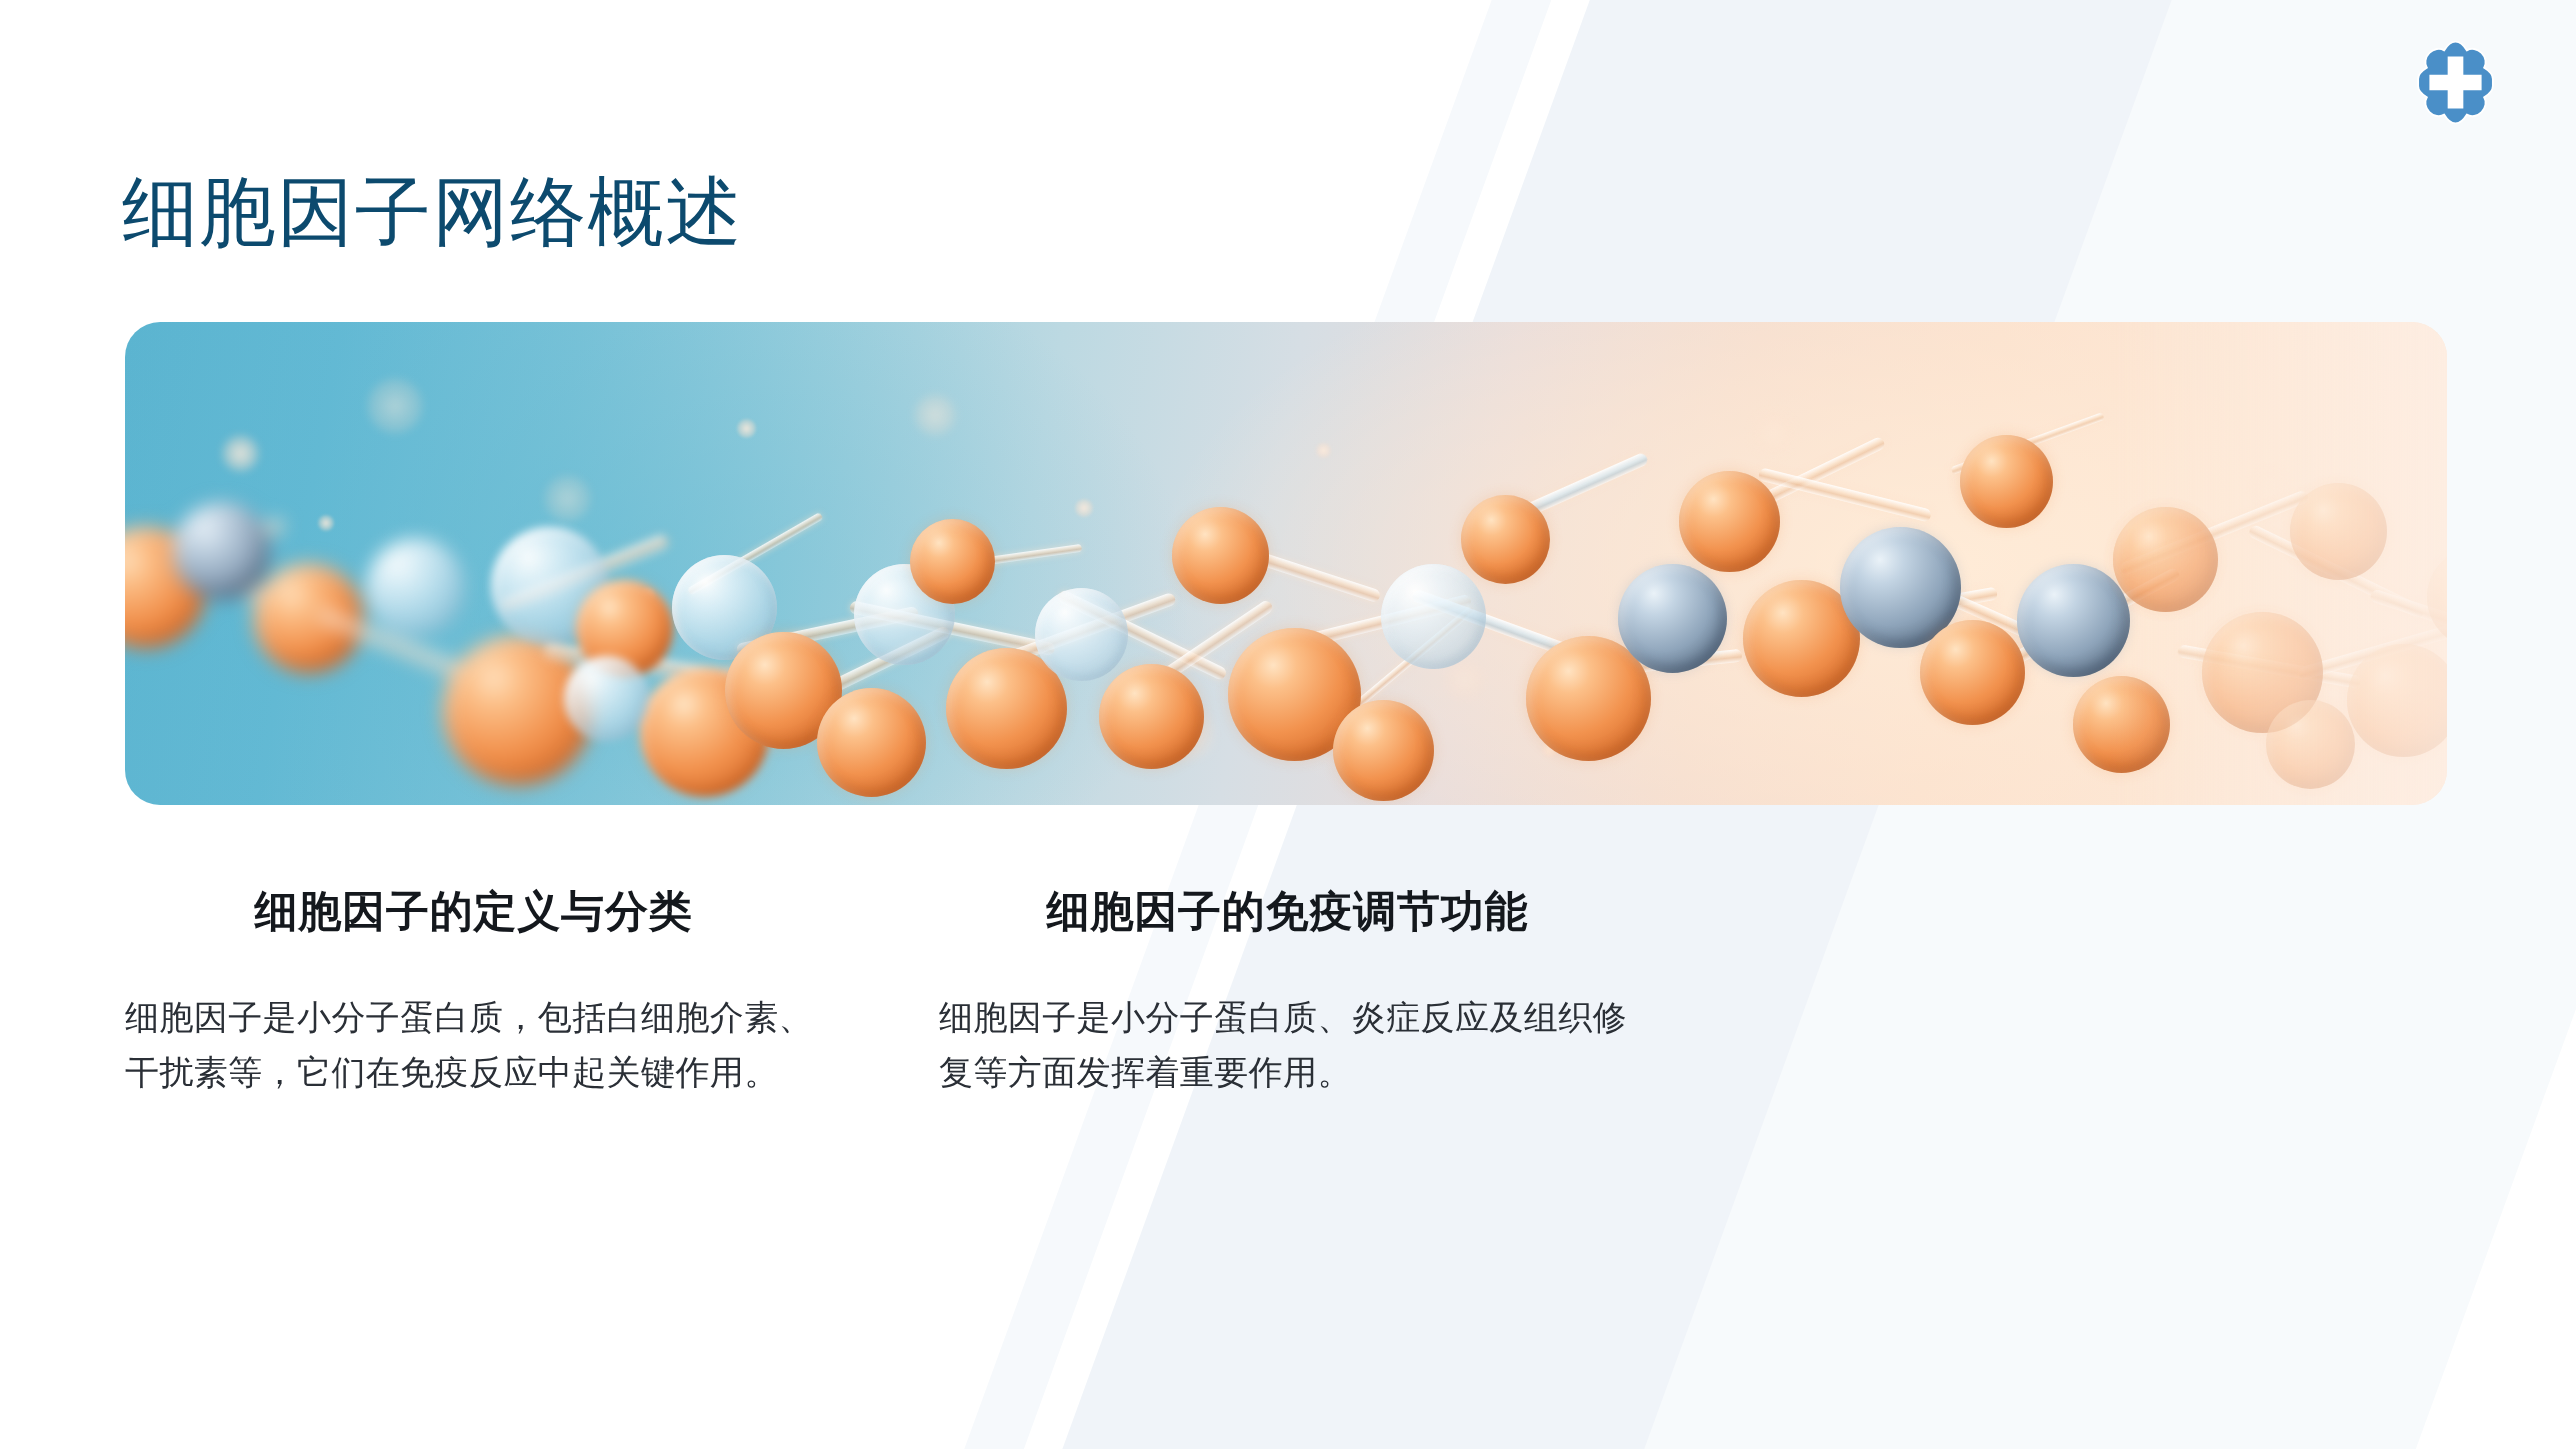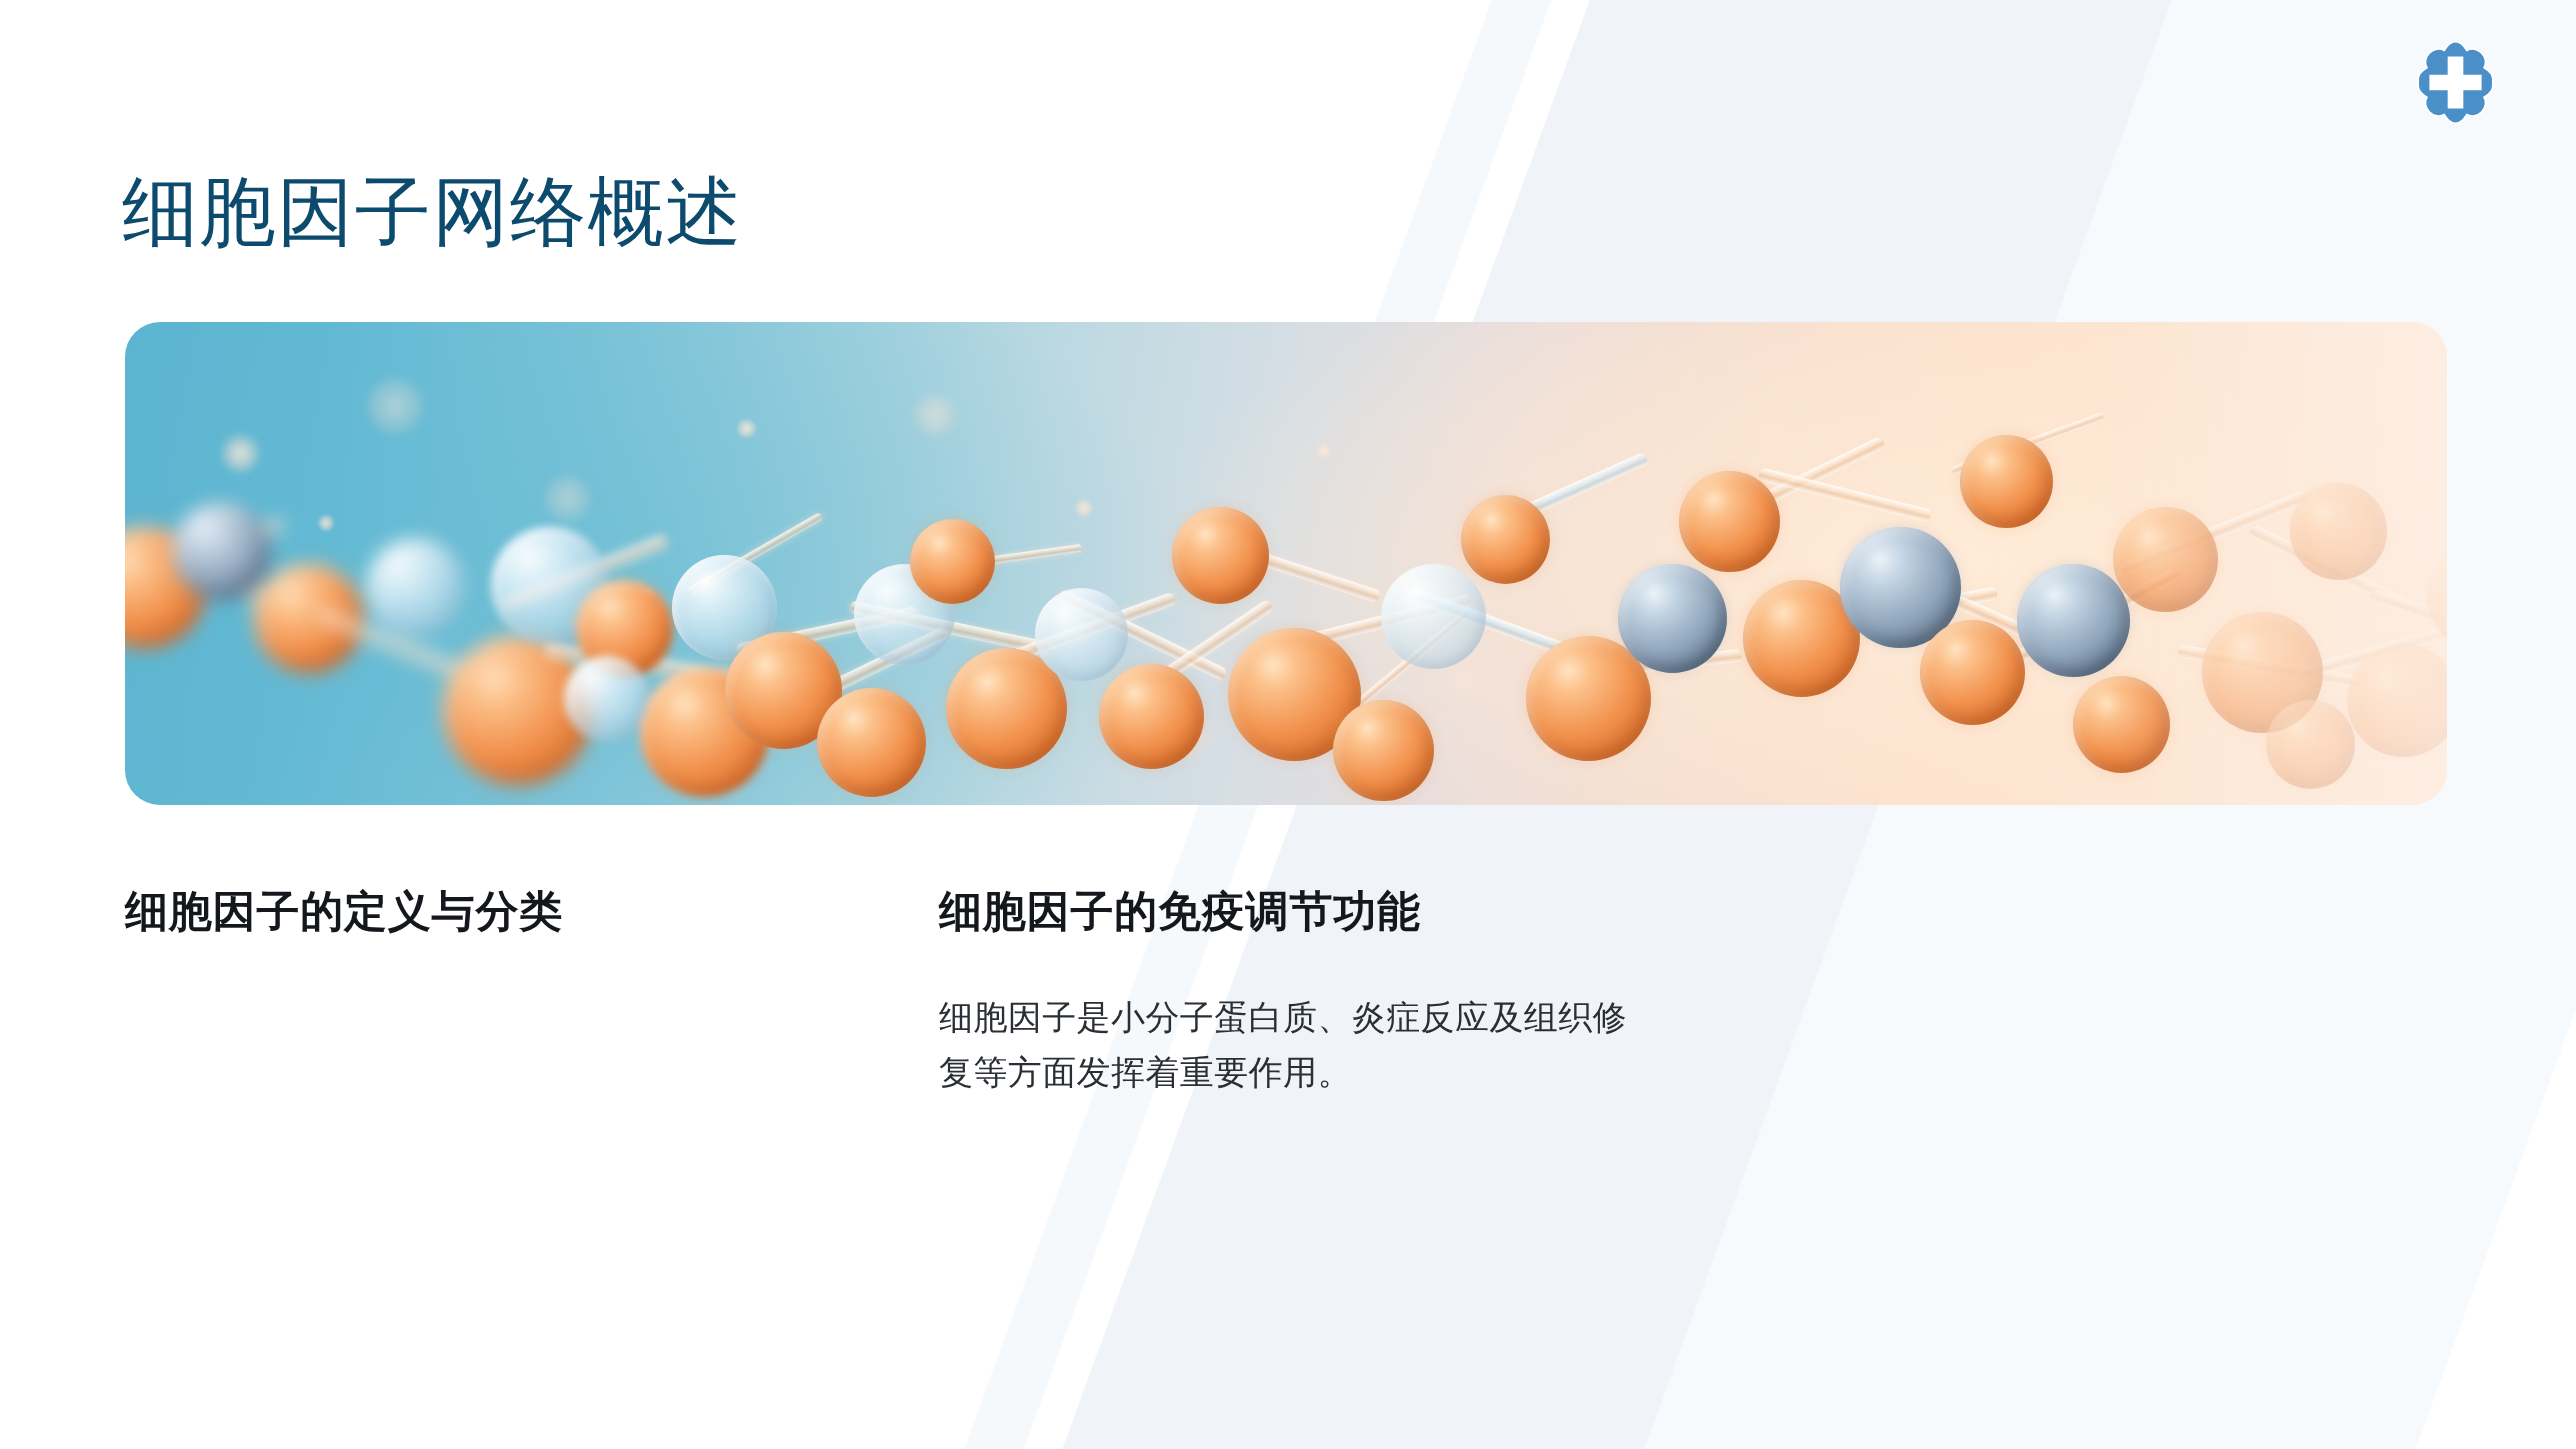--- a/index.html
+++ b/index.html
@@ -210,20 +210,21 @@
   }
   .col { width: 697px; }
   .col-heading {
     font-size: 43px;
     font-weight: 700;
     color: #14181d;
     letter-spacing: 0.8px;
     line-height: 1.2;
     margin: 0 0 52px 0;
     white-space: nowrap;
+    text-align: center;
   }
   .col-body {
     font-size: 34px;
     line-height: 1.62;
     color: #2a2f36;
     letter-spacing: 0.4px;
     margin: 0;
   }
 </style>
 </head>
@@ -370,20 +371,21 @@
 
       <div style="position:absolute; right:0; top:0; width:338px; height:100%;
                   background:linear-gradient(to right, rgba(253,235,222,0) 0%, rgba(253,238,227,0.82) 100%);"></div>
     </div>
   </div>
 
   <div class="columns">
 
     <div class="col">
       <h2 class="col-heading">细胞因子的定义与分类</h2>
+      <p class="col-body">细胞因子是小分子蛋白质，包括白细胞介素、干扰素等，它们在免疫反应中起关键作用。</p>
     </div>
 
 
     <div class="col">
       <h2 class="col-heading">细胞因子的免疫调节功能</h2>
       <p class="col-body">细胞因子是小分子蛋白质、炎症反应及组织修复等方面发挥着重要作用。</p>
     </div>
 
   </div>
 

